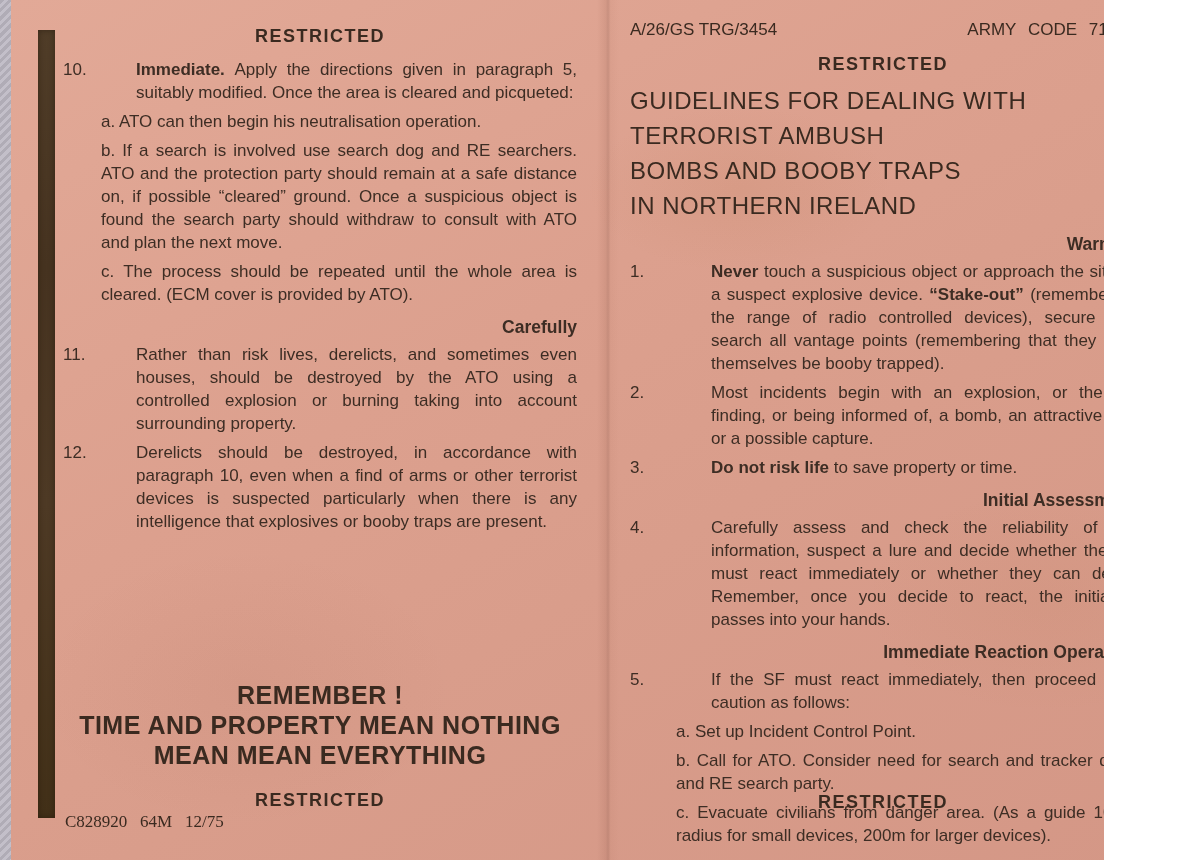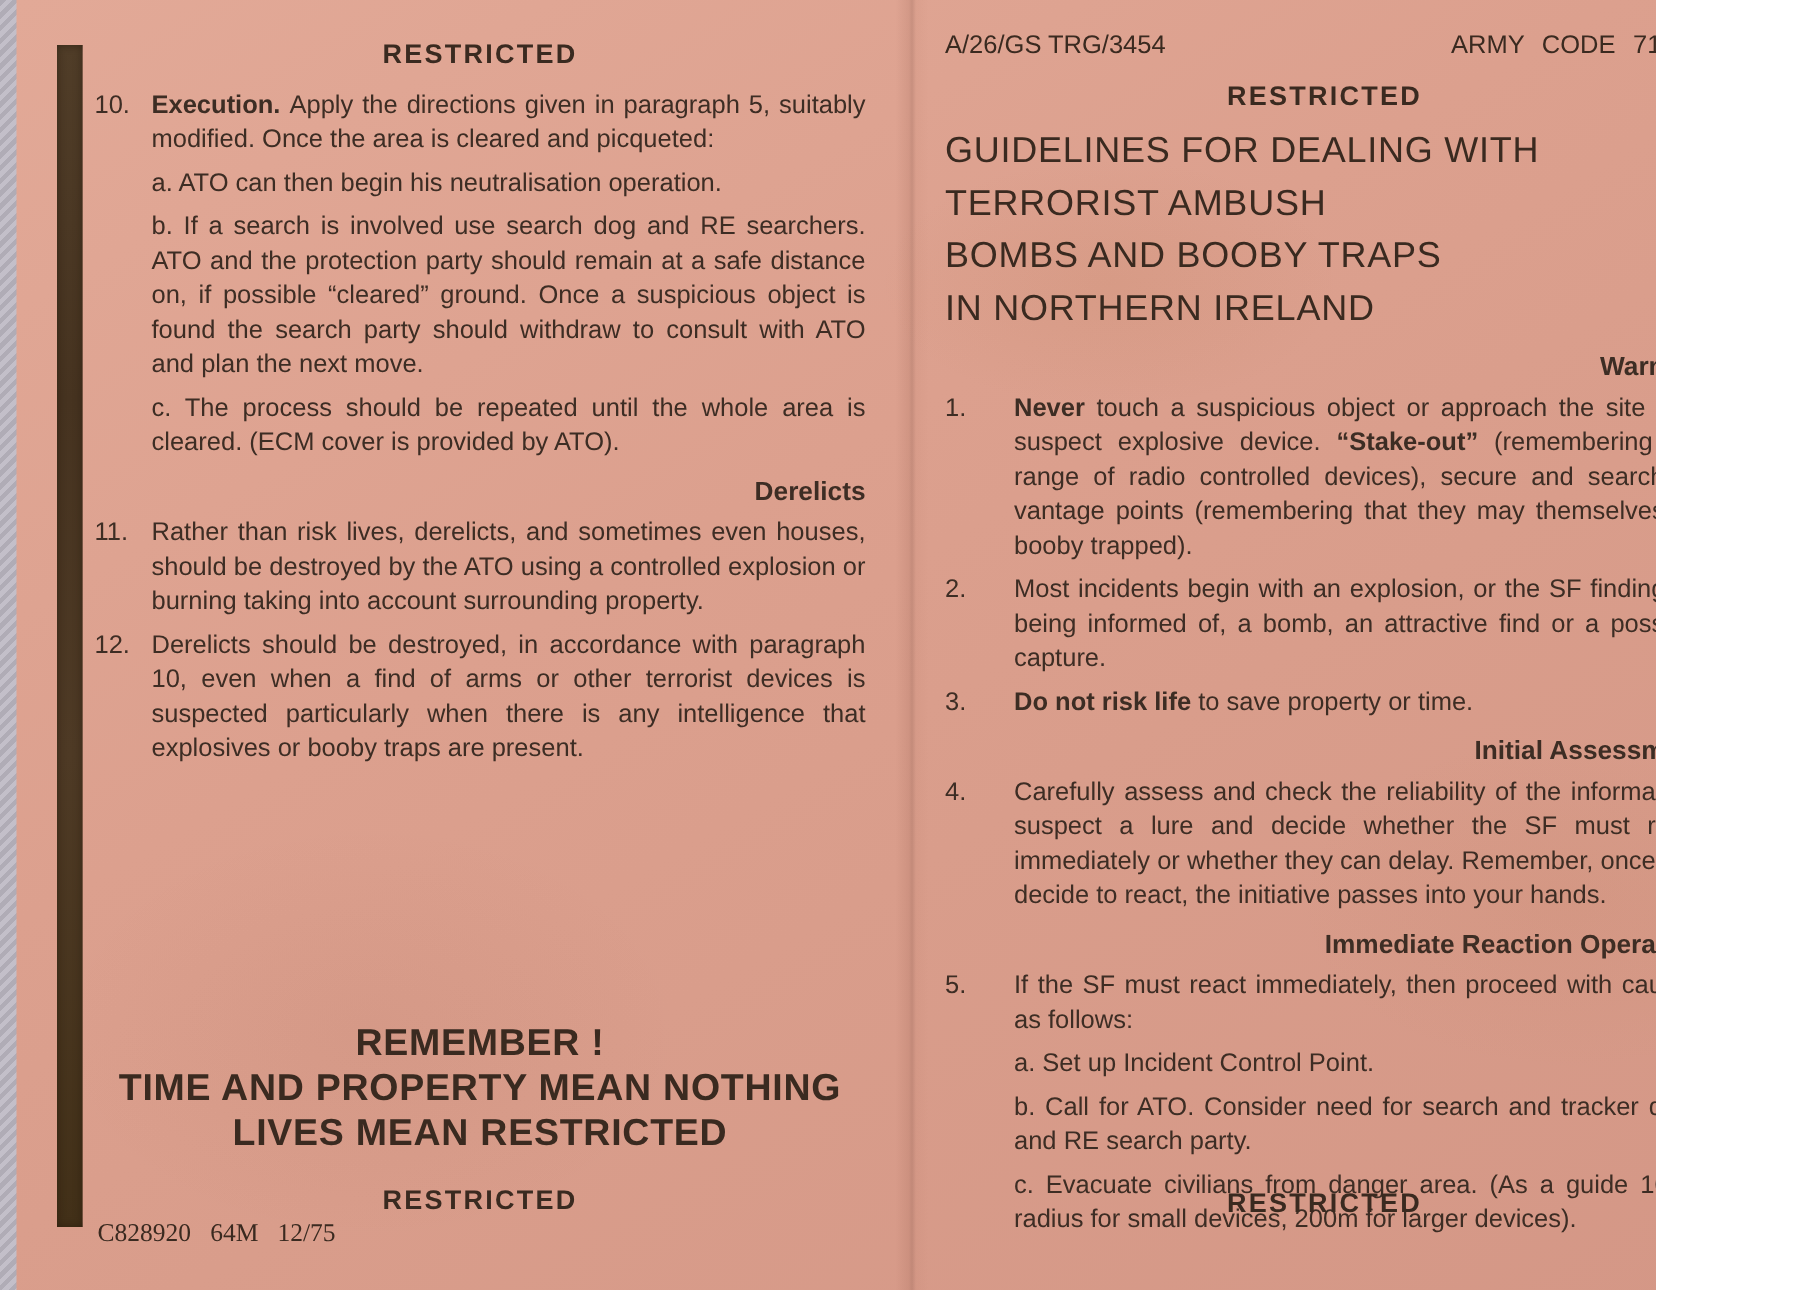--- a/index.html
+++ b/index.html
@@ -46,21 +46,21 @@
   b{font-weight:bold;}
 
   
   .page-left{position:absolute;left:63px;top:26px;width:514px;}
   .page-right{position:absolute;left:630px;top:20px;width:506px;}
 
   .restricted{
     font-weight:bold;font-size:18px;letter-spacing:1.5px;text-align:center;color:#3a2a20;
   }
   .body-col{font-size:17px;line-height:23px;}
-  .blk{margin:0 0 6px 0;}
+  .blk{margin:0 0 6px 0;gap:35px;}
   .blk.heading{font-weight:bold;margin:10px 0 4px 0;font-size:17.5px;text-align:right;}
   .blk.numbered{display:flex;}
   .blk .num{flex:0 0 38px;}
   .page-right .blk .num{flex-basis:46px;}
   .blk .ptext{flex:1;text-align:justify;}
   .blk.sub{margin-left:38px;text-align:justify;}
   .page-right .blk.sub{margin-left:46px;}
 
   .banner{
     position:absolute;left:63px;top:680px;width:514px;
@@ -96,41 +96,41 @@
   </div>
 
   <div class="darkbar left"></div>
   <div class="darkbar right"></div>
 
   <div class="page-left txt">
     <div class="restricted">RESTRICTED</div>
     <div class="body-col" style="margin-top:11px;">
         <div class="blk numbered">
           <span class="num">10.</span>
-          <span class="ptext"><b>Execution. </b>Apply the directions given in paragraph 5, suitably modified. Once the area is cleared and picqueted:</span>
+          <span class="ptext"><b>Immediate. </b>Apply the directions given in paragraph 5, suitably modified. Once the area is cleared and picqueted:</span>
         </div>
         <div class="blk sub">a.  ATO can then begin his neutralisation operation.</div>
         <div class="blk sub">b. If a search is involved use search dog and RE searchers. ATO and the protection party should remain at a safe distance on, if possible “cleared” ground. Once a suspicious object is found the search party should withdraw to consult with ATO and plan the next move.</div>
         <div class="blk sub">c. The process should be repeated until the whole area is cleared. (ECM cover is provided by ATO).</div>
-        <div class="blk heading"><b>Derelicts</b></div>
+        <div class="blk heading"><b>Carefully</b></div>
         <div class="blk numbered">
           <span class="num">11.</span>
           <span class="ptext">Rather than risk lives, derelicts, and sometimes even houses, should be destroyed by the ATO using a controlled explosion or burning taking into account surrounding property.</span>
         </div>
         <div class="blk numbered">
           <span class="num">12.</span>
           <span class="ptext">Derelicts should be destroyed, in accordance with paragraph 10, even when a find of arms or other terrorist devices is suspected particularly when there is any intelligence that explosives or booby traps are present.</span>
         </div>
       </div>
   </div>
 
   <div class="banner">
     <div>REMEMBER !</div>
     <div>TIME AND PROPERTY MEAN NOTHING</div>
-    <div>LIVES MEAN RESTRICTED</div>
+    <div>MEAN MEAN EVERYTHING</div>
   </div>
 
   <div class="restricted restricted-bottom-left">RESTRICTED</div>
   <div class="print-code">C828920   64M   12/75</div>
 
   <div class="page-right txt">
     <div class="ref-row">
       <span>A/26/GS TRG/3454</span>
       <span class="army-code">ARMY CODE 71055</span>
     </div>

